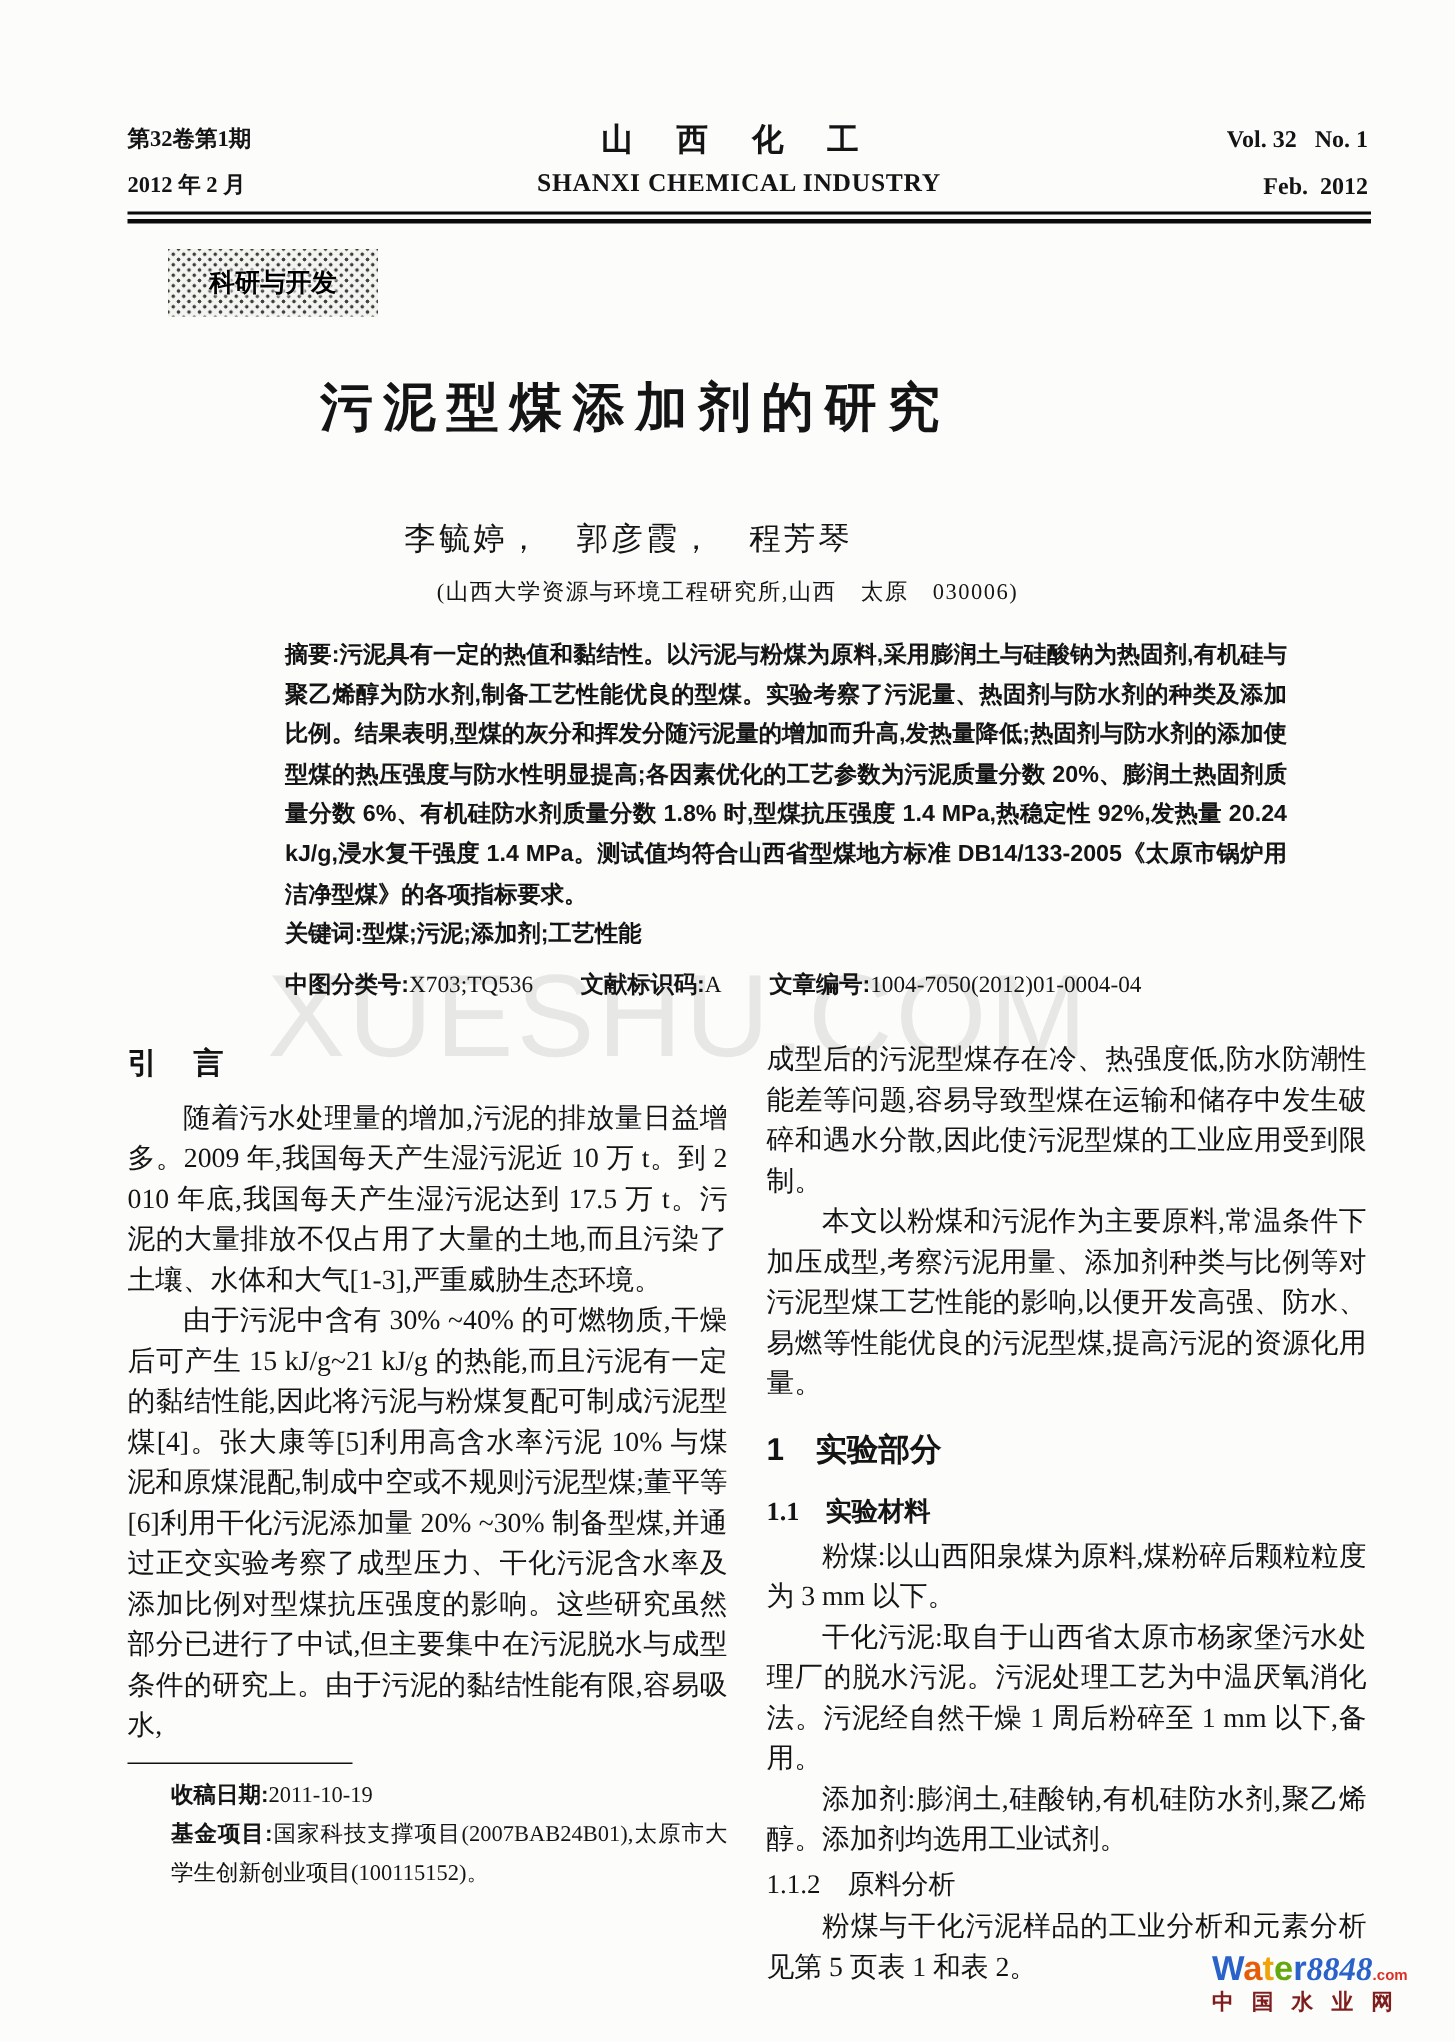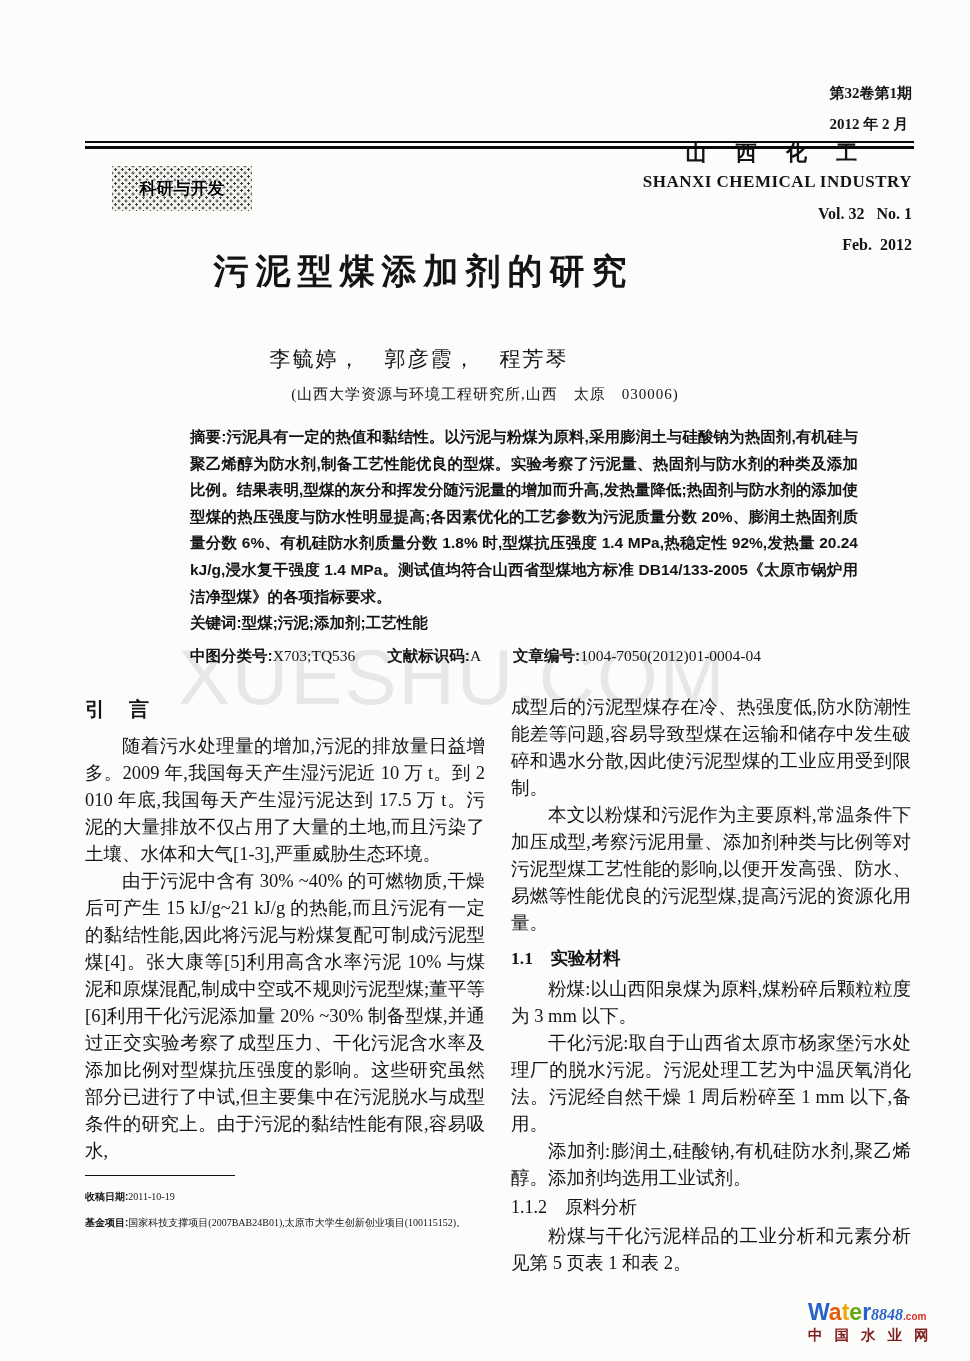--- a/index.html
+++ b/index.html
@@ -7,21 +7,21 @@
     position:relative;
     width:970px;height:1361px;
     background:#fcfdfb;
     font-family:"Liberation Serif","DejaVu Serif",serif;
     color:#141414;
     overflow:hidden;
   }
   
   .header{
     position:absolute;top:78px;left:85px;width:827px;
-    display:flex;justify-content:space-between;align-items:flex-end;flex-direction:column;
+    display:flex;justify-content:space-between;align-items:center;
   }
   .h-left{font-size:15px;line-height:31px;font-weight:600;}
   .h-center{text-align:center;}
   .cn-journal{font-size:21px;font-weight:700;letter-spacing:12px;line-height:26px;}
   .en-journal{font-size:17px;font-weight:600;letter-spacing:.5px;line-height:32px;font-family:"Liberation Serif",serif;}
   .h-right{text-align:right;font-size:16px;line-height:31px;font-weight:600;}
   .pre{white-space:pre;}
   .rule{
     position:absolute;top:141px;left:85px;width:829px;height:3px;
     border-top:2px solid #0a0a0a;border-bottom:3px solid #0a0a0a;
@@ -89,31 +89,31 @@
     font-family:"Liberation Sans","DejaVu Sans",sans-serif;
     font-size:20px;font-weight:800;margin:2px 0 10px 0;letter-spacing:2px;
   }
   .sec-h1{
     font-family:"Liberation Sans","DejaVu Sans",sans-serif;
     font-size:21px;font-weight:800;margin:16px 0 14px 0;
   }
   .sec-h3{font-size:17.5px;font-weight:700;margin:8px 0 4px 0;}
   .sec-h4{font-size:18px;font-weight:400;margin:2px 0 2px 0;}
   .fn-rule{width:150px;border-top:1.5px solid #111;margin:10px 0 8px 0;}
-  .footnotes{font-size:10px;line-height:26px;}
+  .footnotes{font-size:15px;line-height:26px;margin-left:29px;}
   .footnotes .lab{font-family:"Liberation Sans","DejaVu Sans",sans-serif;font-weight:800;}
   
   .logo{
     position:absolute;right:12px;top:1300px;width:150px;
     font-family:"Liberation Sans","DejaVu Sans",sans-serif;
     text-align:left;line-height:1.1;
   }
   .logo-line1{white-space:nowrap;}
   .logo-word span{font-size:23px;font-weight:800;}
-  .logo-num{font-size:16px;font-weight:700;font-style:italic;font-family:"Liberation Serif",serif;}
+  .logo-num{font-size:22px;font-weight:700;font-style:italic;font-family:"Liberation Serif",serif;}
   .logo-com{font-size:10px;font-weight:700;}
   .logo-sub{font-size:14.5px;font-weight:700;letter-spacing:4px;margin-top:3px;}
 </style>
 </head>
 <body>
 
 <div class="page">
 
   <div class="header">
     <div class="h-left">
@@ -161,20 +161,21 @@
       <div class="fn-rule"></div>
       <div class="footnotes">
         <div><span class="lab">收稿日期:</span><span>2011-10-19</span></div>
         <div><span class="lab">基金项目:</span><span>国家科技支撑项目(2007BAB24B01),太原市大学生创新创业项目(100115152)。</span></div>
       </div>
     </div>
 
     <div class="col">
       <p>成型后的污泥型煤存在冷、热强度低,防水防潮性能差等问题,容易导致型煤在运输和储存中发生破碎和遇水分散,因此使污泥型煤的工业应用受到限制。</p>
       <p class="indent">本文以粉煤和污泥作为主要原料,常温条件下加压成型,考察污泥用量、添加剂种类与比例等对污泥型煤工艺性能的影响,以便开发高强、防水、易燃等性能优良的污泥型煤,提高污泥的资源化用量。</p>
+      <div class="sec-h1">1　实验部分</div>
       <div class="sec-h3">1.1　实验材料</div>
       <p class="indent">粉煤:以山西阳泉煤为原料,煤粉碎后颗粒粒度为 3 mm 以下。</p>
       <p class="indent">干化污泥:取自于山西省太原市杨家堡污水处理厂的脱水污泥。污泥处理工艺为中温厌氧消化法。污泥经自然干燥 1 周后粉碎至 1 mm 以下,备用。</p>
       <p class="indent">添加剂:膨润土,硅酸钠,有机硅防水剂,聚乙烯醇。添加剂均选用工业试剂。</p>
       <div class="sec-h4">1.1.2　原料分析</div>
       <p class="indent">粉煤与干化污泥样品的工业分析和元素分析见第 5 页表 1 和表 2。</p>
     </div>
 
   </div>
 

